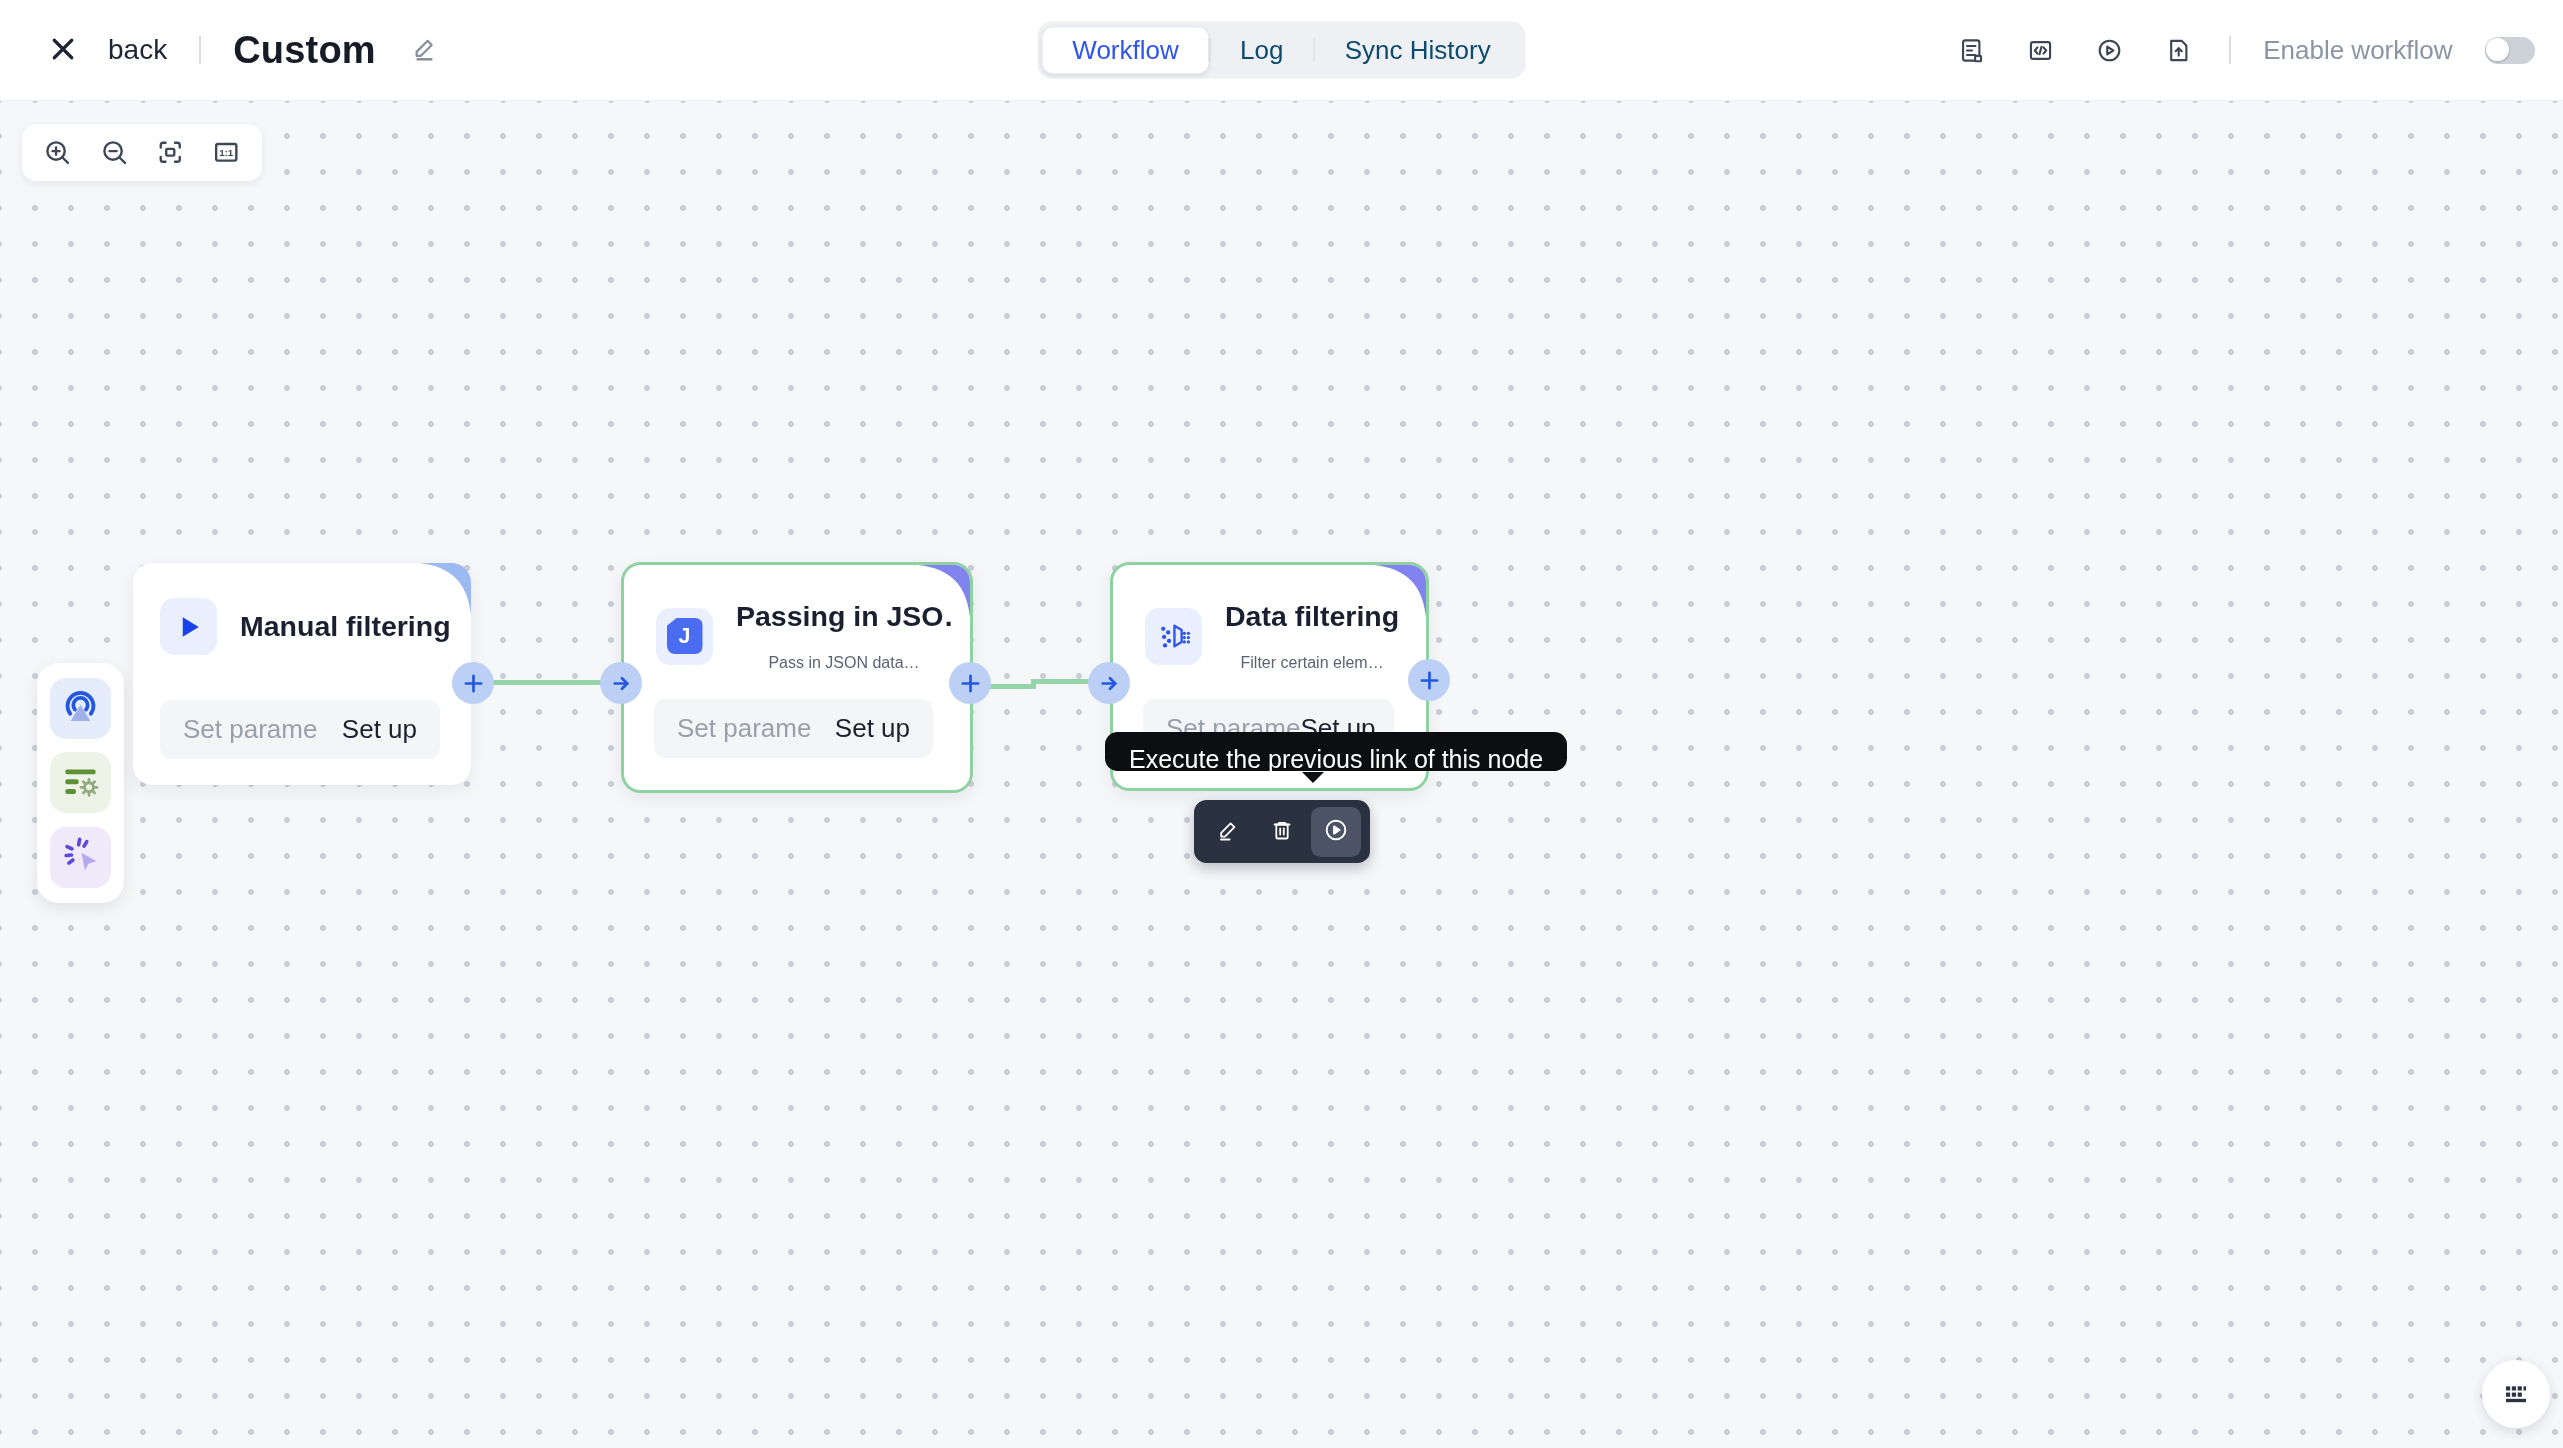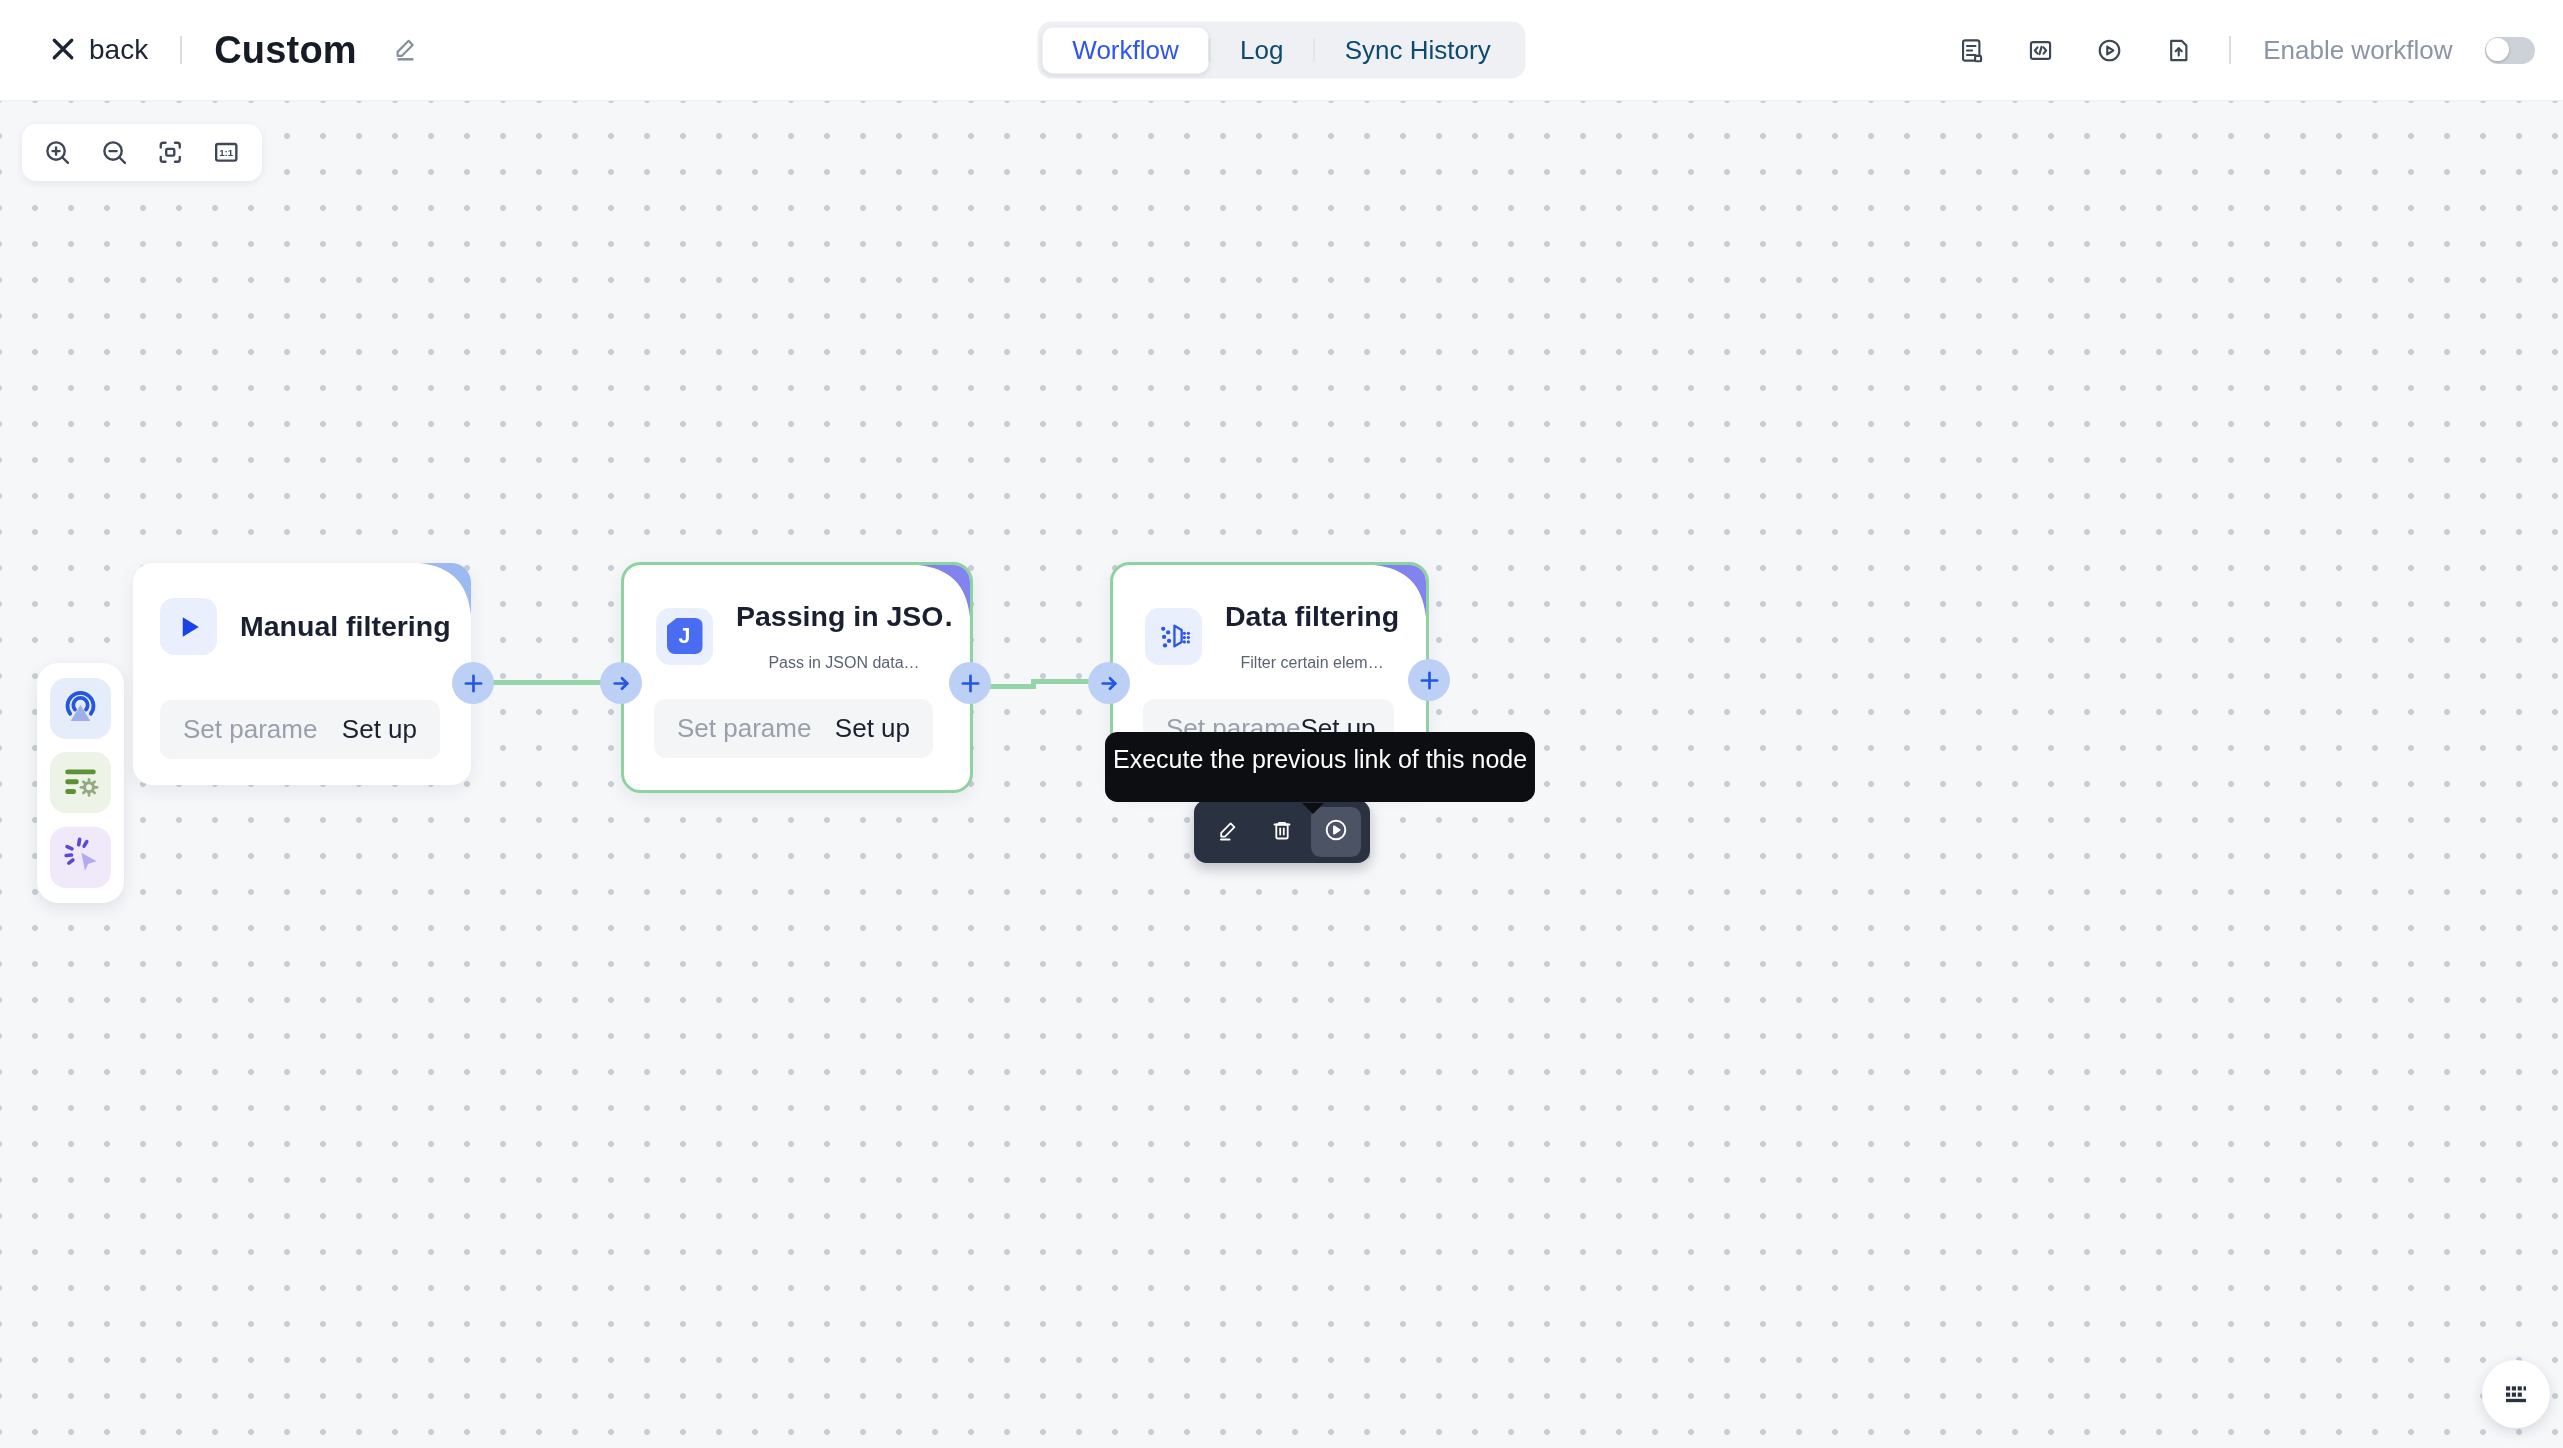--- a/index.html
+++ b/index.html
@@ -1,21 +1,21 @@
 <!DOCTYPE html>
 <html style="font-size:14.2px"><head>
 <meta charset="utf-8">
 <style>
   * { margin:0; padding:0; box-sizing:border-box; }
   html,body { width:2563px; height:1449px; overflow:hidden; font-family:"Liberation Sans", sans-serif; background:#ffffff; }
 
   
   .header { position:relative; height:101px; background:#ffffff; border-bottom:0.9px solid #eef0f3; display:flex; align-items:center; }
   .header-left { display:flex; align-items:center; padding-left:48px; gap:12.5px; }
-  .back-btn { display:flex; gap:11px; cursor:pointer; }
+  .back-btn { display:flex; gap:30px; cursor:pointer; }
   .back-label { font-size:28px; color:#1d2433; font-weight:500; }
   .v-divider { width:1.8px; height:28.5px; background:#d9dce1; margin:0 19.6px; }
   .doc-title { font-size:38px; font-weight:700; color:#161b26; letter-spacing:0.2px; }
   .title-edit { margin-left:23px; display:flex; align-items:center; cursor:pointer; }
 
   .seg-control { position:absolute; left:50%; top:50%; transform:translate(-50%,-50%); background:#eef0f3; border-radius:14.2px; height:57px; display:flex; align-items:center; padding:0 5.3px; }
   .seg { font-size:26px; color:#0c4a6e; padding:0 30px; height:46px; display:flex; align-items:center; border-radius:10.7px; cursor:pointer; white-space:nowrap; }
   .seg.active { background:#ffffff; color:#2e55ef; font-weight:500; box-shadow:0 1.8px 5.3px rgba(25,35,65,.10); }
   .seg-divider { width:1.3px; height:23px; background:#d8dbe1; }
 
@@ -53,21 +53,21 @@
   .node.selected .param-bar { left:30px; top:134px; }
   .param-label { font-size:26px; color:#99a0ac; white-space:nowrap; }
   .setup-label { font-size:26px; color:#1b2130; font-weight:500; white-space:nowrap; cursor:pointer; }
 
   
   .conn { position:absolute; height:5.3px; background:#95d3a8; border-radius:2.7px; }
   .conn-v { position:absolute; width:5.3px; background:#95d3a8; }
   .port { position:absolute; width:42px; height:42px; border-radius:50%; background:#bcd0f6; display:flex; align-items:center; justify-content:center; cursor:pointer; z-index:3; }
 
   
-  .tooltip { position:absolute; left:1105px; top:631px; height:70px; line-height:55px; background:#0c0e12; color:#ffffff; font-size:25px; padding:0 8px; border-radius:12.5px; white-space:nowrap; z-index:6; }
+  .tooltip { position:absolute; left:1105px; top:631px; height:39px; line-height:55px; background:#0c0e12; color:#ffffff; font-size:25px; padding:0 24px; border-radius:12.5px; white-space:nowrap; z-index:6; }
   .tooltip::after { content:""; position:absolute; left:197px; bottom:-11.6px; border:11.6px solid transparent; border-top-color:#0c0e12; border-bottom:none; }
   .node-toolbar { position:absolute; left:1194px; top:699px; width:176px; height:63px; background:#2a3140; border-radius:12.5px; display:flex; align-items:center; justify-content:center; gap:4.4px; z-index:5; box-shadow:0 5.3px 14.2px rgba(10,15,30,.25); }
   .nt-btn { width:50px; height:50px; border-radius:9.8px; display:flex; align-items:center; justify-content:center; cursor:pointer; }
   .nt-btn.active { background:#4b5365; }
 
   .kbd-btn { position:absolute; left:2482px; top:1259px; width:68px; height:68px; border-radius:50%; background:#ffffff; box-shadow:0 3.6px 12.5px rgba(25,35,65,.14); display:flex; align-items:center; justify-content:center; cursor:pointer; }
 </style>
 </head>
 <body>
 

